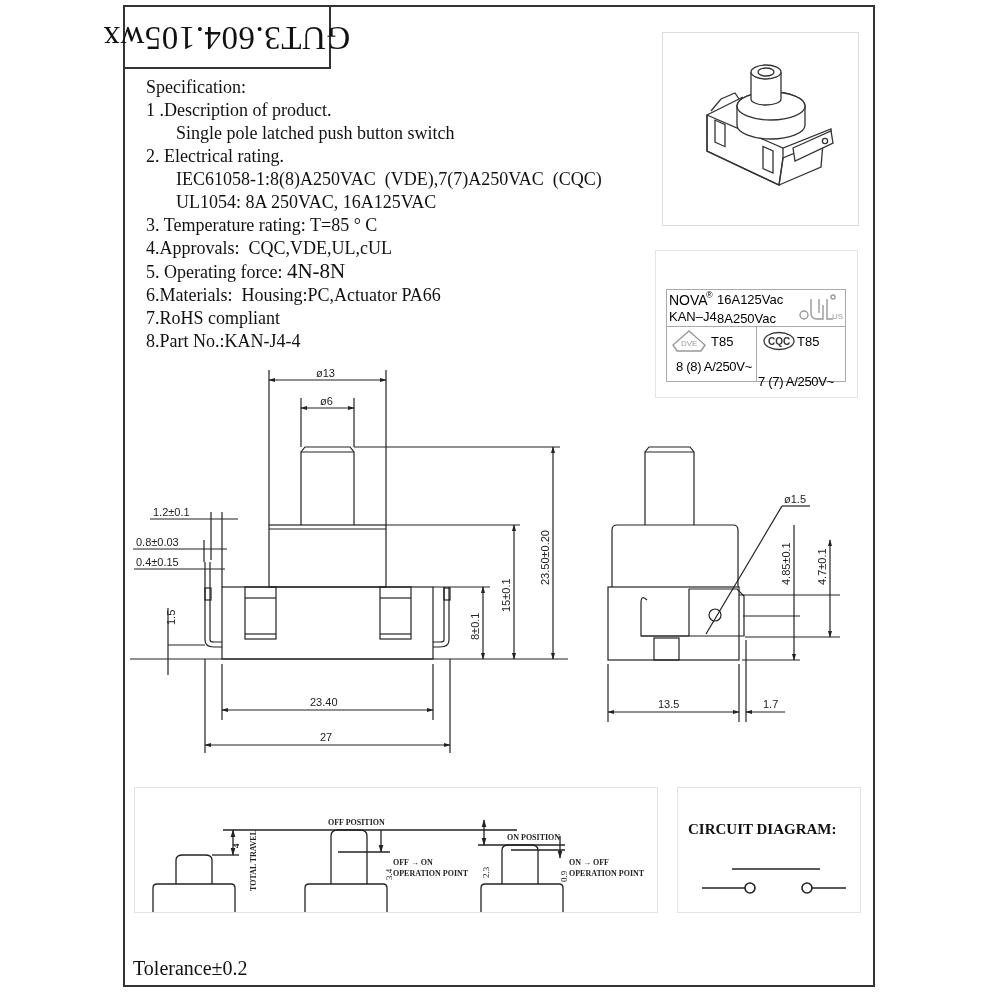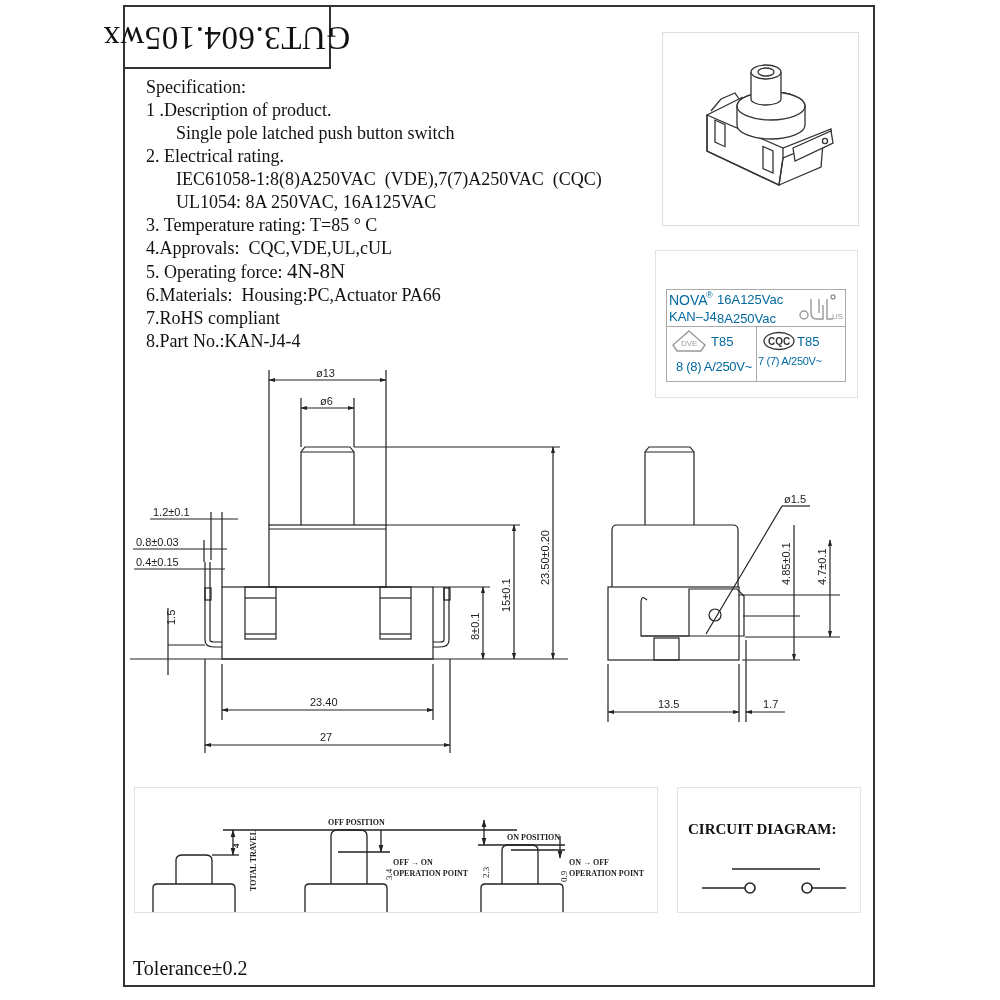--- a/index.html
+++ b/index.html
@@ -6,21 +6,21 @@
   body{width:1000px;height:1000px;position:relative;overflow:hidden;font-family:"Liberation Serif","DejaVu Serif",serif;color:#111;}
   .frame{position:absolute;left:123px;top:5px;width:752px;height:982px;border:2px solid #333;box-sizing:border-box;}
   .title-box{position:absolute;left:123px;top:5px;width:208px;height:64px;border:2px solid #333;box-sizing:border-box;display:flex;align-items:center;justify-content:center;}
   .title-text{display:inline-block;transform:rotate(180deg);font-size:33px;letter-spacing:0.5px;font-family:"Liberation Serif",serif;}
   .spec{position:absolute;left:146px;top:76px;font-size:18px;line-height:23px;}
   .spec div{white-space:pre;}
   .spec .ind{padding-left:30px;}
   .spec .big{font-size:21px;}
   .photo-box{position:absolute;left:662px;top:32px;width:197px;height:194px;border:1.5px solid #ddd;box-sizing:border-box;}
   .label-box{position:absolute;left:655px;top:250px;width:203px;height:148px;border:1.5px solid #e3e3e3;box-sizing:border-box;}
-  .label-inner{position:absolute;left:10px;top:38px;width:180px;height:93px;border:1px solid #aaa;box-sizing:border-box;font-family:"Liberation Sans",sans-serif;color:#0369a1;}
+  .label-inner{position:absolute;left:10px;top:38px;width:180px;height:93px;border:1px solid #aaa;box-sizing:border-box;font-family:"Liberation Sans",sans-serif;color:#000000;}
   .label-row1{position:absolute;left:0;top:0;width:100%;height:36px;border-bottom:1px solid #aaa;}
   .label-cell{position:absolute;top:36px;height:56px;}
   .lt{position:absolute;font-size:12px;white-space:nowrap;}
   svg{position:absolute;left:0;top:0;}
   .svgtxt{font-family:"Liberation Sans",sans-serif;}
   .bottom-left{position:absolute;left:134px;top:787px;width:524px;height:126px;border:1.5px solid #e3e3e3;box-sizing:border-box;}
   .circuit-box{position:absolute;left:677px;top:787px;width:184px;height:126px;border:1.5px solid #e3e3e3;box-sizing:border-box;}
   .circuit-title{position:absolute;left:10px;top:33px;font-size:15px;font-weight:bold;font-family:"Liberation Serif",serif;letter-spacing:0px;text-align:right;}
   .tolerance{position:absolute;left:133px;top:957px;font-size:20px;}
 </style>
@@ -102,21 +102,21 @@
       </svg>
       <span class="lt" style="left:44px;top:8px;font-size:13px;">T85</span>
       <span class="lt" style="left:1px;top:33px;font-size:13px;letter-spacing:-0.3px;padding-left:8px;">8 (8) A/250V~</span>
     </div>
     <div class="label-cell" style="left:90px;width:90px;">
       <svg width="32" height="20" style="left:6px;top:5px;">
         <ellipse cx="16" cy="10" rx="15" ry="8.5" fill="none" stroke="#333" stroke-width="1.3"></ellipse>
         <text x="5" y="14" font-size="10" font-weight="bold" fill="#333" font-family="Liberation Sans, sans-serif">CQC</text>
       </svg>
       <span class="lt" style="left:40px;top:8px;font-size:13px;">T85</span>
-      <span class="lt" style="left:1px;top:29px;font-size:11px;letter-spacing:-0.3px;">7 (7) A/250V~</span>
+      <span class="lt" style="left:1px;top:48px;font-size:13px;letter-spacing:-0.3px;">7 (7) A/250V~</span>
     </div>
   </div>
 </div>
 
 <svg width="1000" height="1000" viewBox="0 0 1000 1000" style="pointer-events:none;">
   <defs>
     <marker id="arr" viewBox="0 0 10 10" refX="9" refY="5" markerWidth="6" markerHeight="6" orient="auto-start-reverse">
       <path d="M0,2 L10,5 L0,8 z" fill="#222"></path>
     </marker>
   </defs>

